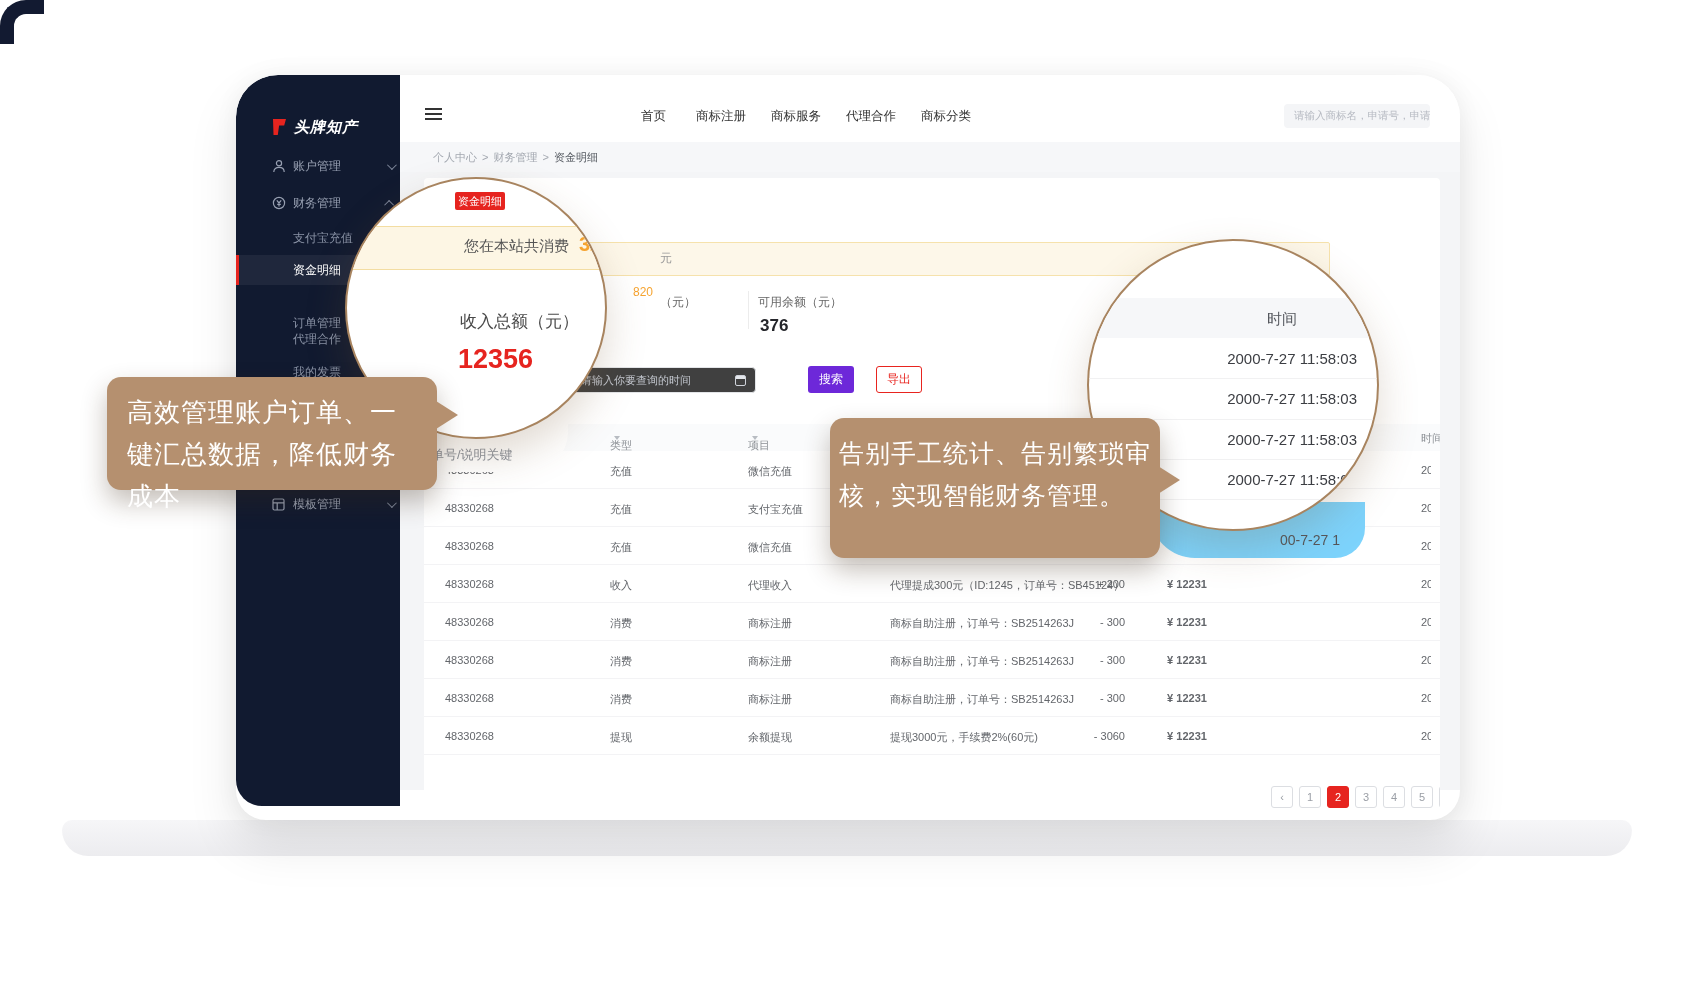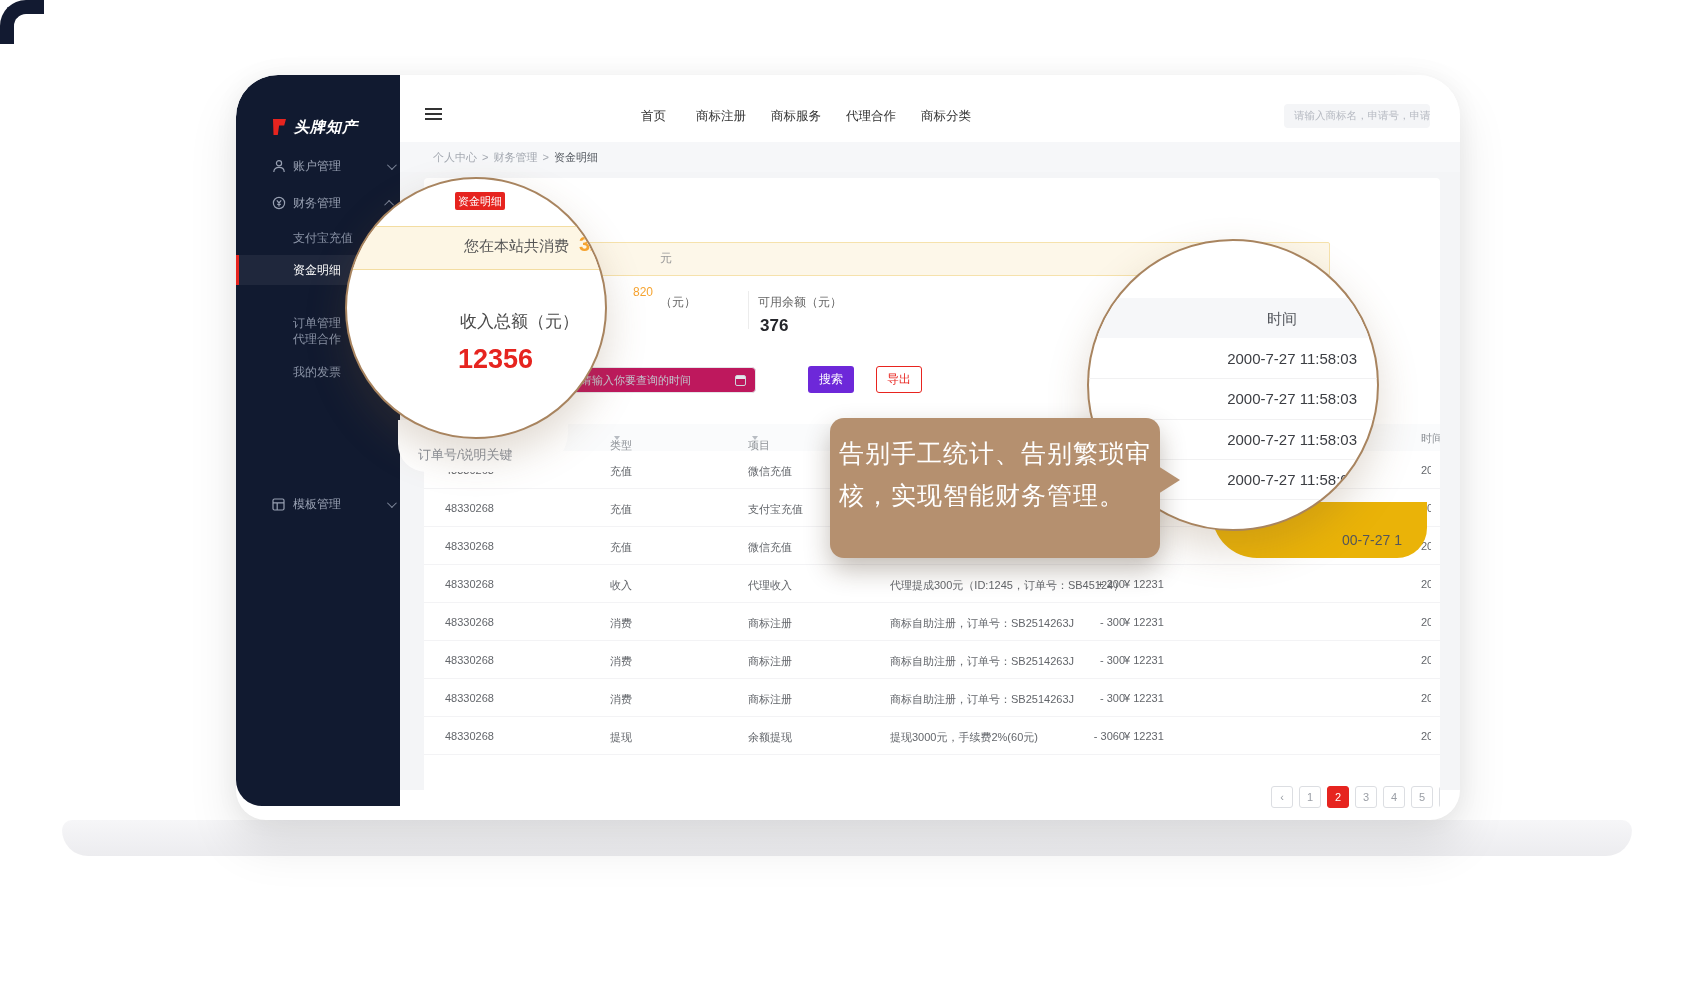--- a/index.html
+++ b/index.html
@@ -60,21 +60,21 @@
     border:1px solid #f6e2ac; border-radius:2px; }
   .banner-tail { position:absolute; left:209px; top:72px; font-size:12px; color:#f6a430;margin-top:35px; }
   .banner-unit { position:absolute; left:236px; top:72px; font-size:12px; color:#999; }
 
   .stat-partial { position:absolute; left:236px; top:116px; font-size:12px; color:#666; }
   .stat-divider { position:absolute; left:324px; top:113px; width:1px; height:38px; background:#ececec; }
   .stat-label   { position:absolute; left:334px; top:116px; font-size:12px; color:#666; }
   .stat-value   { position:absolute; left:336px; top:138px; font-size:17px; font-weight:bold; color:#25262b; }
 
   .time-input { position:absolute; left:146px; top:189px; width:186px; height:26px; border:1px solid #e3e5e8;
-    border-radius:4px; background:#be185d; display:flex; align-items:center; padding-left:10px;
+    border-radius:4px; background:#404040; display:flex; align-items:center; padding-left:10px;
     font-size:11px; color:#c2c6ce; white-space:nowrap; overflow:hidden; }
   .cal-icon { position:absolute; right:9px; top:7px; width:11px; height:11px; border:1px solid #cfd3da; border-radius:2px;
     background:linear-gradient(#e4e7ec 0 3px, transparent 3px); }
   .btn-search { position:absolute; left:384px; top:188px; width:46px; height:27px; background:#6d28d9; color:#fff;
     font-size:12px; border:none; border-radius:3px; cursor:pointer; }
   .btn-export { position:absolute; left:452px; top:188px; width:46px; height:27px; background:#fff; color:#e8241f;
     font-size:12px; border:1px solid #e8241f; border-radius:3px; cursor:pointer; }
 
   .thead { position:absolute; left:0; top:246px; width:1016px; height:27px; background:#fafbfc;
     font-size:11px; color:#8c9095; }
@@ -83,33 +83,33 @@
     border-top:4px solid #b8bcc2; margin-left:4px; vertical-align:middle; }
 
   .trow { position:absolute; left:0; width:1016px; height:38px; border-bottom:1px solid #f3f3f5;
     font-size:11px; color:#63666b; }
   .trow span { position:absolute; top:13px; white-space:nowrap; }
   .c-order   { left:21px; }
   .c-type    { left:186px; }
   .c-project { left:324px; }
   .c-desc    { left:466px; }
   .c-amount  { left:580px; width:121px; text-align:right; }
-  .c-balance { left:700px; width:126px; text-align:left; }
+  .c-balance { left:700px; width:126px; text-align:center;font-weight:bold; }
   .c-time    { left:997px; width:10px; overflow:hidden; }
 
   .pagination { position:absolute; left:847px; top:608px; display:flex; gap:6px; }
   .pg { width:22px; height:22px; border:1px solid #dcdee2; border-radius:3px; background:#fff; color:#9a9ea5;
     font-size:11px; display:flex; align-items:center; justify-content:center; cursor:pointer; }
   .pg.active { background:#e6241f; border-color:#e6241f; color:#fff; }
 
   
   .spill-left { position:absolute; left:398px; top:420px; width:170px; height:52px; background:#fff;
     border-radius:0 0 40px 28px; z-index:5; }
   .spill-left .frag { position:absolute; left:20px; top:26px; font-size:13px; color:#8b919b; white-space:nowrap; }
-  .spill-right { position:absolute; left:1212px; top:502px; width:215px; height:56px; background:#eab308;
+  .spill-right { position:absolute; left:1150px; top:502px; width:215px; height:56px; background:#7dd3fc;
     border-radius:0 0 30px 45px; z-index:5; }
   .spill-right .frag { position:absolute; left:130px; top:30px; font-size:14px; color:#54565b; white-space:nowrap; }
 
   
   .mag { position:absolute; border:2px solid #a8845f; border-radius:50%; background:#fff; overflow:hidden; z-index:6;
     box-shadow:0 18px 40px rgba(120,85,50,.22); }
   .mag-left  { left:345px; top:177px; width:262px; height:262px; }
   .mag-right { left:1087px; top:239px; width:292px; height:292px; }
 
   .mag-tab-pill { position:absolute; left:108px; top:13px; width:50px; height:18px; background:#e6241f; border-radius:2px;
@@ -367,18 +367,22 @@
     <span class="mag-time-row" style="top:109px">2000-7-27 11:58:03</span>
     <div class="mag-time-div" style="top:137px"></div>
     <span class="mag-time-row" style="top:149px">2000-7-27 11:58:03</span>
     <div class="mag-time-div" style="top:178px"></div>
     <span class="mag-time-row" style="top:190px">2000-7-27 11:58:03</span>
     <div class="mag-time-div" style="top:218px"></div>
     <span class="mag-time-row" style="top:230px">2000-7-27 11:58:03</span>
     <div class="mag-time-div" style="top:258px"></div>
   </div>
 
+  <div class="callout callout-left">
+    <span>高效管理账户订单、一键汇总数据，降低财务成本</span>
+    <i class="arrow"></i>
+  </div>
   <div class="callout callout-right">
     <span>告别手工统计、告别繁琐审核，实现智能财务管理。</span>
     <i class="arrow"></i>
   </div>
 
 </div>
 
 </body></html>

